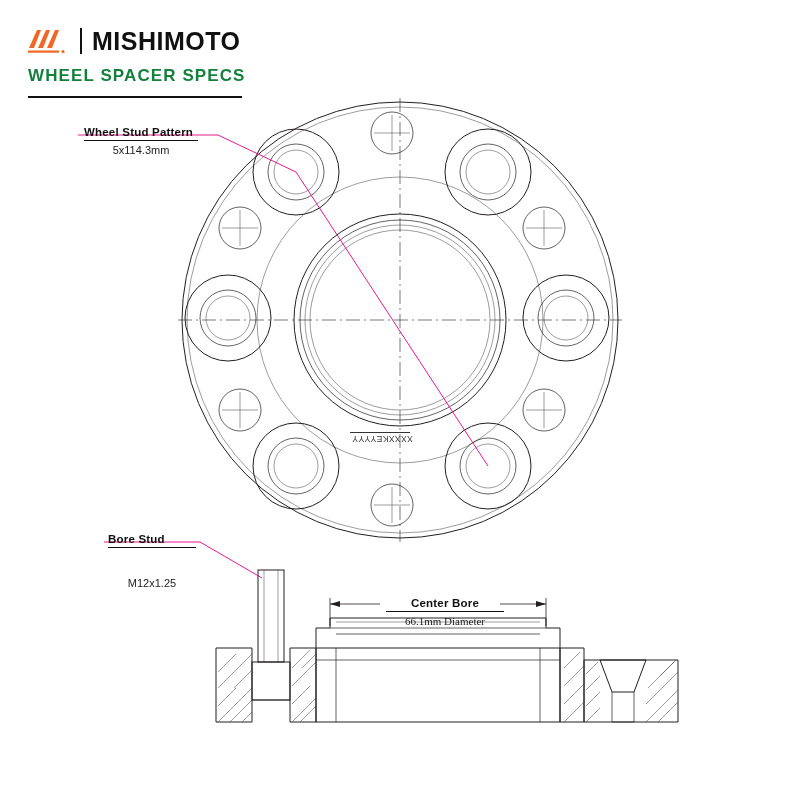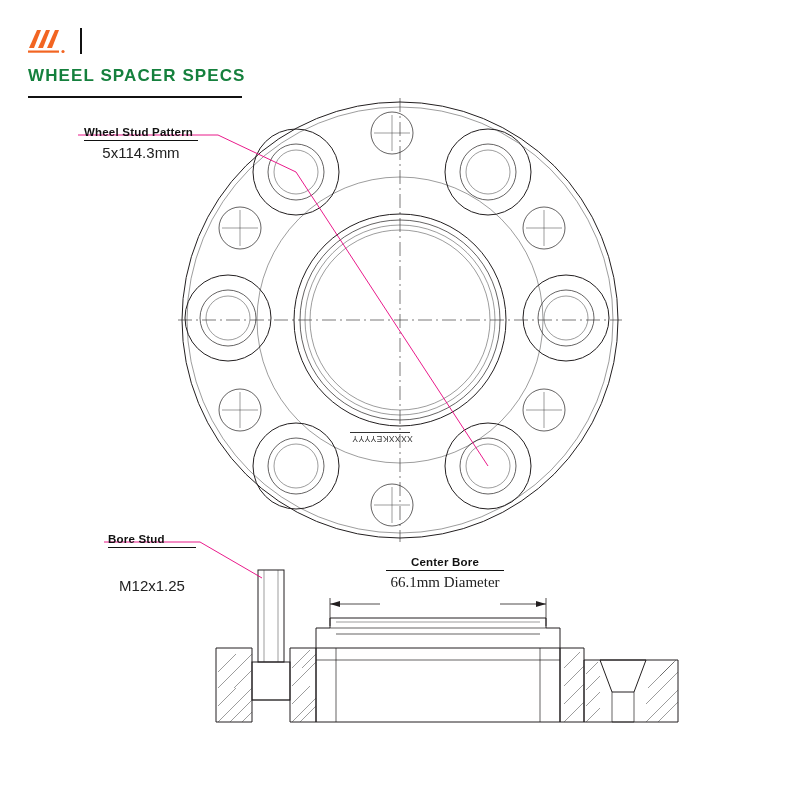--- a/index.html
+++ b/index.html
@@ -95,35 +95,35 @@
     color: #111;
     letter-spacing: 0.2px;
     white-space: nowrap;
   }
   .callout .c-rule {
     height: 1px;
     background: #111;
     margin: 2px 0 3px 0;
   }
   .callout .c-value {
-    font-size: 15px;
+    font-size: 11px;
     font-weight: 400;
     color: #222;
     white-space: nowrap;
     text-align: center;
   }
   #callout-stud-pattern { left: 84px; top: 126px; }
   #callout-stud-pattern .c-rule { width: 114px; }
   #callout-stud-pattern .c-value { width: 114px; }
 
   #callout-wheel-stud { left: 108px; top: 533px; }
   #callout-wheel-stud .c-rule { width: 88px; }
   #callout-wheel-stud .c-value { width: 88px; margin-top: 29px; }
 
-  #callout-center-bore { left: 386px; top: 556px; text-align: center; }
+  #callout-center-bore { left: 386px; top: 597px; text-align: center; }
   #callout-center-bore .c-title { text-align: center; }
   #callout-center-bore .c-rule { width: 118px; }
   #callout-center-bore .c-value { width: 118px; font-family: Liberation Serif, serif; }
 
   .etch-text {
     position: absolute;
     left: 352px;
     top: 434px;
     font-size: 8.5px;
     letter-spacing: 0.4px;
@@ -152,20 +152,21 @@
           <g fill="#f26522">
             <polygon points="1,22 9,4 13,4 6,22"></polygon>
             <polygon points="10,22 18,4 22,4 15,22"></polygon>
             <polygon points="19,22 27,4 31,4 24,22"></polygon>
           </g>
           <rect x="0" y="24.5" width="31" height="2.2" fill="#f26522"></rect>
           <circle cx="35" cy="25.5" r="1.6" fill="#f26522"></circle>
         </svg>
       </span>
       <span class="brand-divider"></span>
+      <span class="brand-name">MISHIMOTO</span>
     </div>
     <div class="doc-subtitle">WHEEL SPACER SPECS</div>
   </div>
   <div class="header-rule"></div>
 
   <svg class="draw">
 
     <g>
 
       <line class="center" x1="178" y1="320" x2="622" y2="320"></line>

